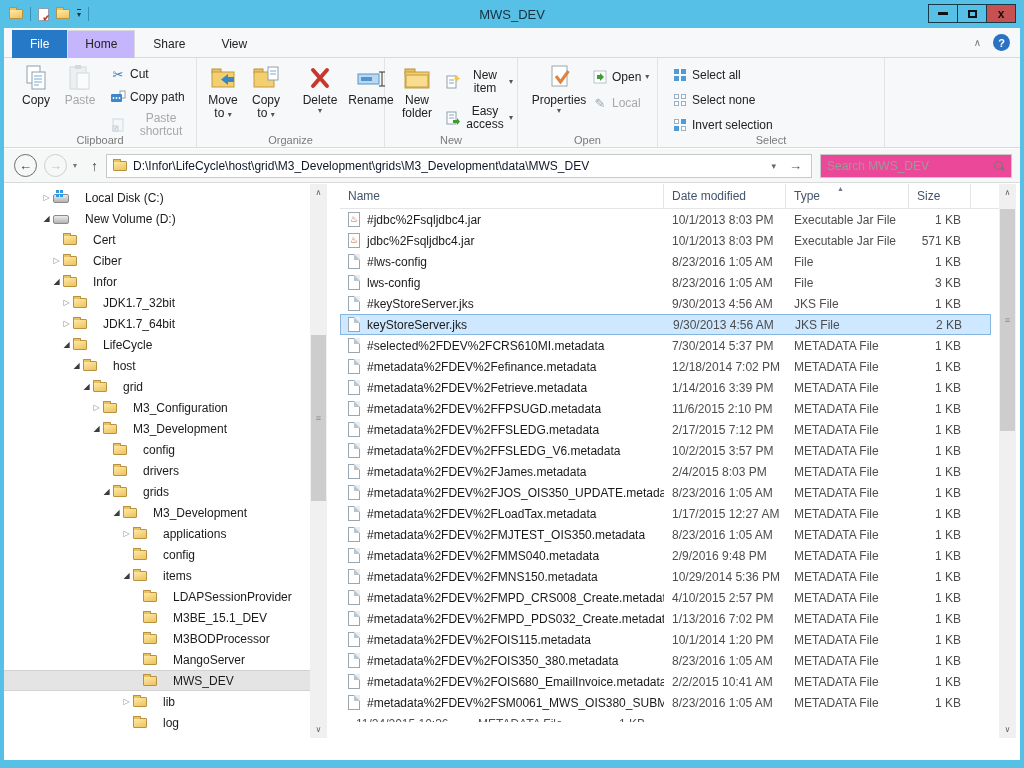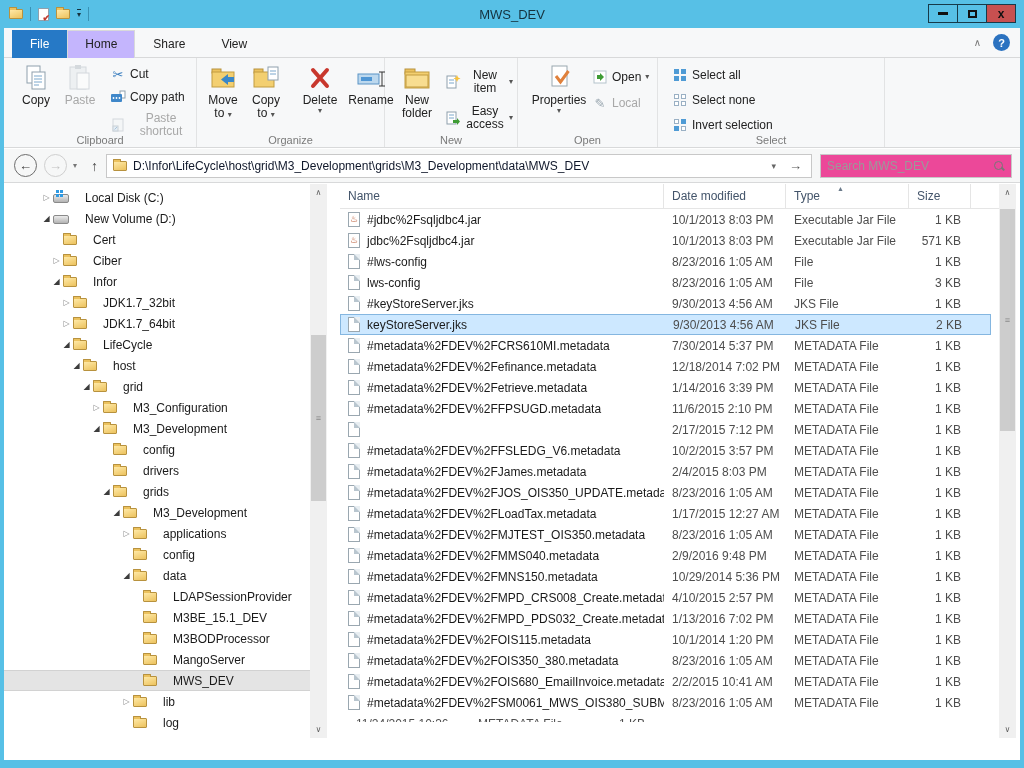--- a/index.html
+++ b/index.html
@@ -470,21 +470,21 @@
             <span class="tree-lbl">applications</span>
           </div>
           <div class="tree-row" style="padding-left: 116px;">
             <span class="expander"></span>
             <span class="ficon"></span>
             <span class="tree-lbl">config</span>
           </div>
           <div class="tree-row" style="padding-left: 116px;">
             <span class="expander open">◢</span>
             <span class="ficon"></span>
-            <span class="tree-lbl">data</span>
+            <span class="tree-lbl">items</span>
           </div>
           <div class="tree-row" style="padding-left: 126px;">
             <span class="expander"></span>
             <span class="ficon"></span>
             <span class="tree-lbl">LDAPSessionProvider</span>
           </div>
           <div class="tree-row" style="padding-left: 126px;">
             <span class="expander"></span>
             <span class="ficon"></span>
             <span class="tree-lbl">M3BE_15.1_DEV</span>
@@ -581,21 +581,21 @@
                 <span class="docicon"></span>
                 <span>keyStoreServer.jks</span>
               </span>
               <span class="fc-date">9/30/2013 4:56 AM</span>
               <span class="fc-type">JKS File</span>
               <span class="fc-size">2 KB</span>
             </div>
             <div class="frow">
               <span class="fc-name">
                 <span class="docicon"></span>
-                <span>#metadata%2FDEV%2FCRS610MI.metadata</span>
+                <span>#selected%2FDEV%2FCRS610MI.metadata</span>
               </span>
               <span class="fc-date">7/30/2014 5:37 PM</span>
               <span class="fc-type">METADATA File</span>
               <span class="fc-size">1 KB</span>
             </div>
             <div class="frow">
               <span class="fc-name">
                 <span class="docicon"></span>
                 <span>#metadata%2FDEV%2Fefinance.metadata</span>
               </span>
@@ -617,20 +617,21 @@
                 <span class="docicon"></span>
                 <span>#metadata%2FDEV%2FFPSUGD.metadata</span>
               </span>
               <span class="fc-date">11/6/2015 2:10 PM</span>
               <span class="fc-type">METADATA File</span>
               <span class="fc-size">1 KB</span>
             </div>
             <div class="frow">
               <span class="fc-name">
                 <span class="docicon"></span>
+                <span>#metadata%2FDEV%2FFSLEDG.metadata</span>
               </span>
               <span class="fc-date">2/17/2015 7:12 PM</span>
               <span class="fc-type">METADATA File</span>
               <span class="fc-size">1 KB</span>
             </div>
             <div class="frow">
               <span class="fc-name">
                 <span class="docicon"></span>
                 <span>#metadata%2FDEV%2FFSLEDG_V6.metadata</span>
               </span>

